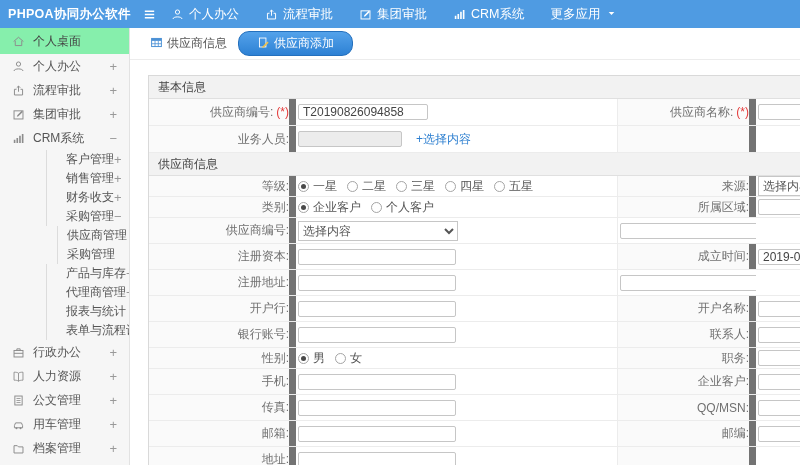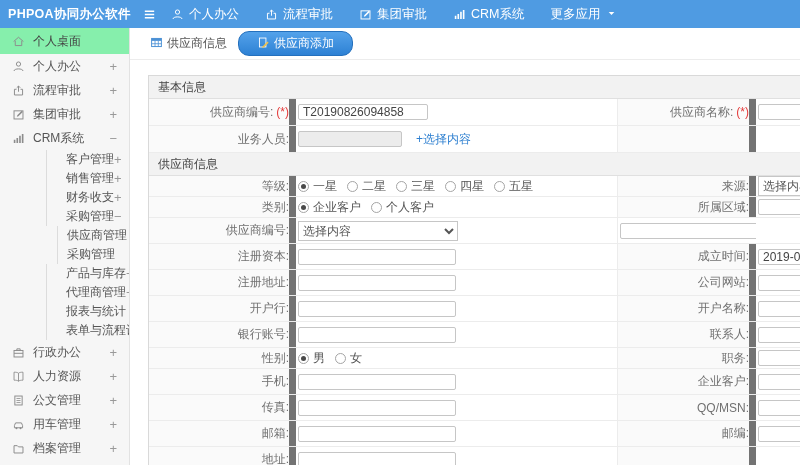--- a/index.html
+++ b/index.html
@@ -380,23 +380,20 @@
               <input class="ti" style="width: 140px;" value="2019-08-26">
             </div>
           </div>
           <div class="frow">
             <div class="cell lbl">
               <span>注册地址:</span>
             </div>
             <div class="cell fld">
               <input class="ti" style="width: 158px;" value="">
             </div>
-            <div class="cell lbl">
-              <span>公司网站:</span>
-            </div>
             <div class="cell fld last">
               <input class="ti" style="width: 140px;" value="">
             </div>
           </div>
           <div class="frow">
             <div class="cell lbl">
               <span>开户行:</span>
             </div>
             <div class="cell fld">
               <input class="ti" style="width: 158px;" value="">

